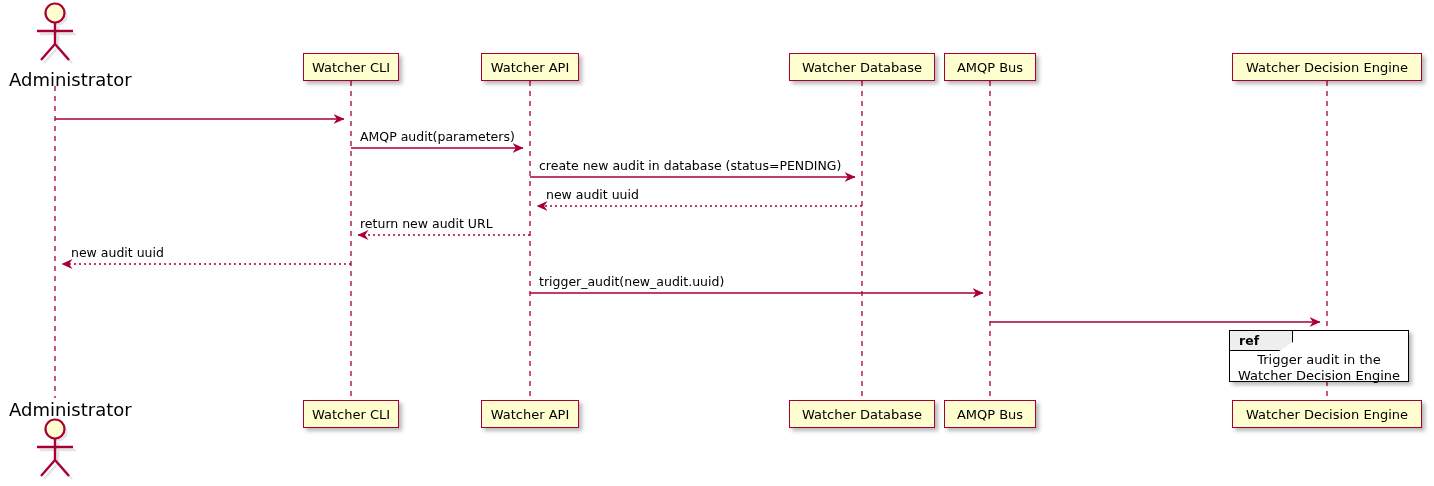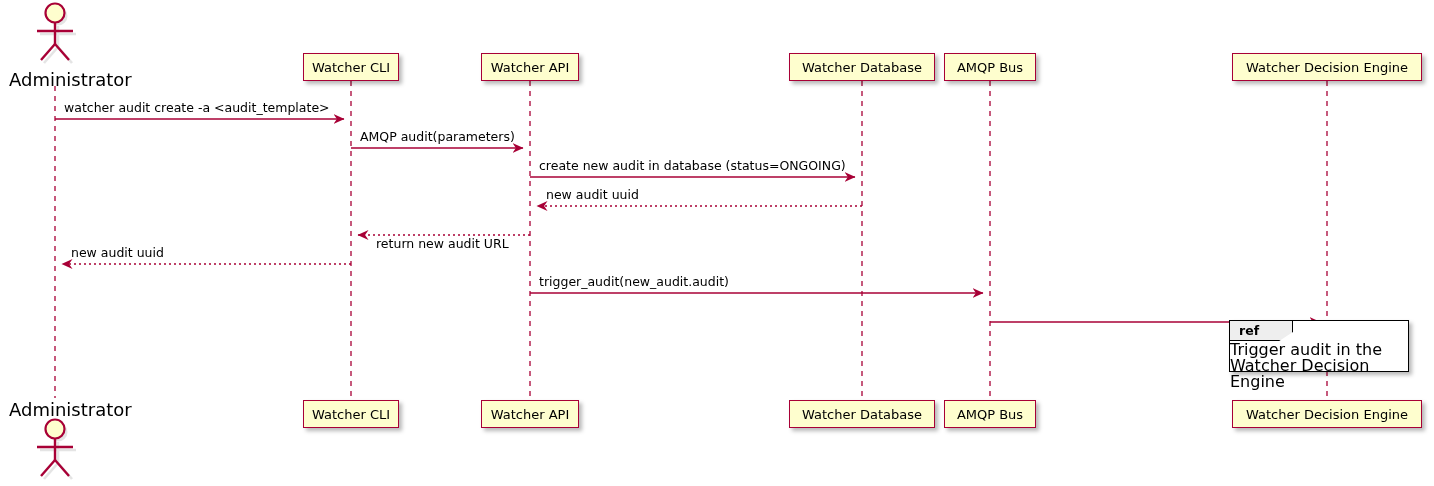--- a/index.html
+++ b/index.html
@@ -81,23 +81,23 @@
     font-family: "DejaVu Sans", sans-serif;
     font-size: 12.5px;
     font-weight: bold;
     color: #000000;
   }
   .ref-body {
     position: absolute;
     left: 0;
     top: 21px;
     width: 100%;
-    text-align: left;
-    font-family: "DejaVu Sans", sans-serif;
-    font-size: 16px;
+    text-align: center;
+    font-family: "DejaVu Sans", sans-serif;
+    font-size: 13px;
     line-height: 16px;
     color: #000000;
   }
 </style>
 </head>
 <body>
 
 <div id="diagram">
 
   <svg id="svg-layer" viewBox="0 0 1434 486" xmlns="http://www.w3.org/2000/svg">
@@ -189,29 +189,28 @@
   <div class="participant-box" style="left:944px; top:400px; width:92px;">
     <span>AMQP Bus</span>
   </div>
   <div class="participant-box" style="left:1232px; top:400px; width:190px;">
     <span>Watcher Decision Engine</span>
   </div>
 
   <div class="actor-label" style="left:9px; top:69px;">Administrator</div>
   <div class="actor-label" style="left:9px; top:399px;">Administrator</div>
 
-  <div class="msg-label" style="left:64px; top:101px;">watcher audit create -a &lt;audit_template&gt;</div>
   <div class="msg-label" style="left:360px; top:130px;">AMQP audit(parameters)</div>
-  <div class="msg-label" style="left:539px; top:159px;">create new audit in database (status=ONGOING)</div>
+  <div class="msg-label" style="left:539px; top:159px;">create new audit in database (status=PENDING)</div>
   <div class="msg-label" style="left:546px; top:188px;">new audit uuid</div>
-  <div class="msg-label" style="left:376px; top:217px;margin-top:20px;">return new audit URL</div>
+  <div class="msg-label" style="left:360px; top:217px;">return new audit URL</div>
   <div class="msg-label" style="left:71px; top:246px;">new audit uuid</div>
-  <div class="msg-label" style="left:539px; top:275px;">trigger_audit(new_audit.audit)</div>
-
-  <div class="ref-frame" style="left:1229px; top:320px; width:180px; height:52px;">
+  <div class="msg-label" style="left:539px; top:275px;">trigger_audit(new_audit.uuid)</div>
+
+  <div class="ref-frame" style="left:1229px; top:330px; width:180px; height:52px;">
     <div class="ref-tab"></div>
     <div class="ref-tab-text">ref</div>
     <div class="ref-body">
       <div>Trigger audit in the</div>
       <div>Watcher Decision Engine</div>
     </div>
   </div>
 
 </div>
 

